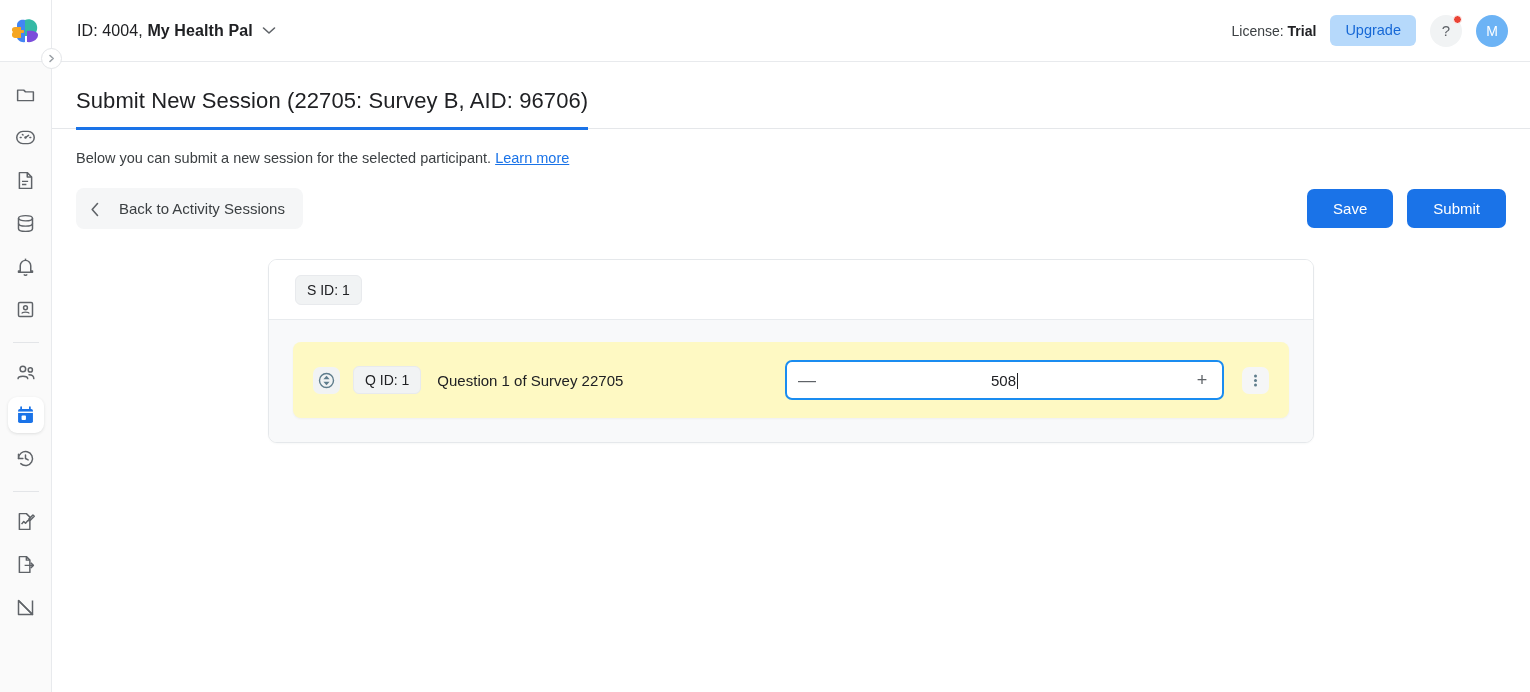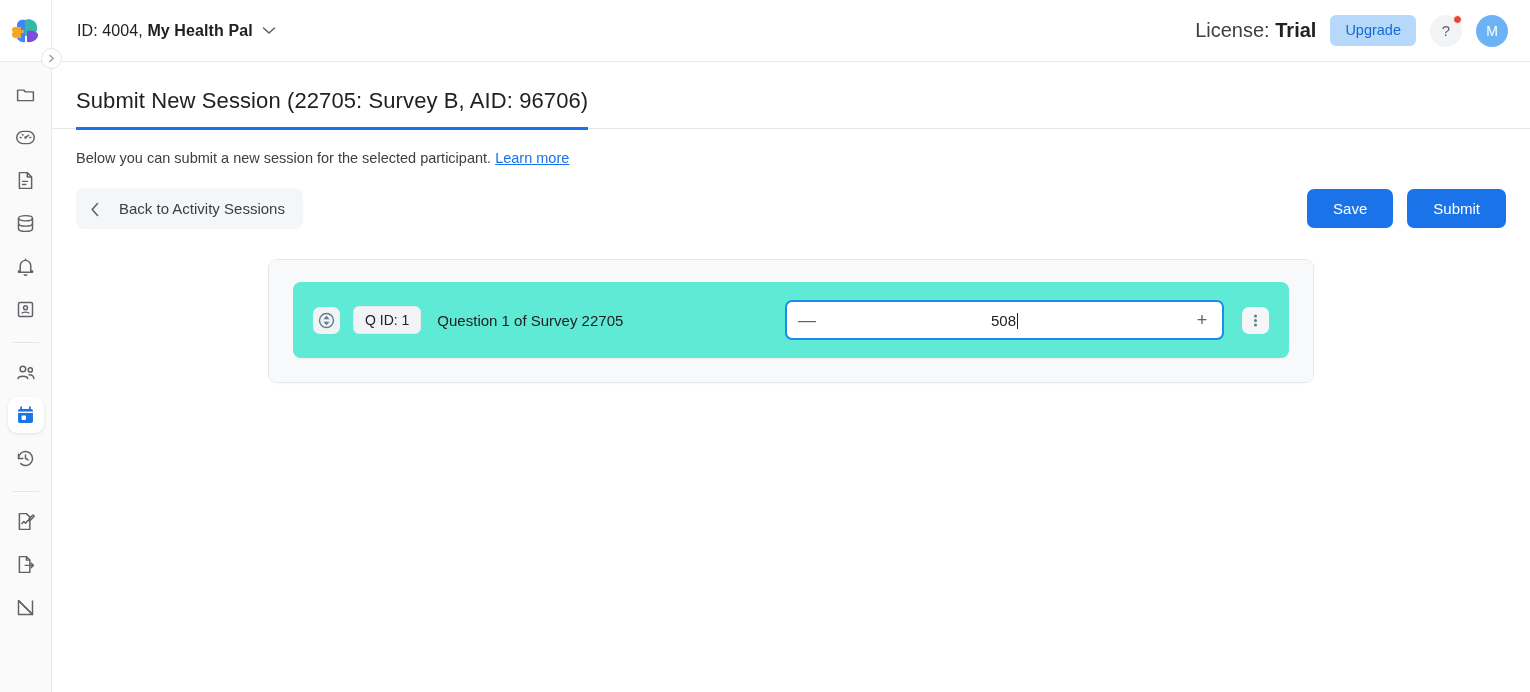--- a/index.html
+++ b/index.html
@@ -36,21 +36,21 @@
   }
   .app-title .bold { font-weight: 700; margin-top: 46px; }
   .chev-down {
     width: 14px; height: 9px; display: block; color: #5f6368;
   }
 
   .topbar-right {
     margin-left: auto; display: flex; align-items: center;
     gap: 14px; padding-right: 22px;
   }
-  .license-text { font-size: 20px; color: #3c4043; white-space: nowrap; }
+  .license-text { font-size: 14px; color: #3c4043; white-space: nowrap; }
   .license-text b { font-weight: 700; color: #202124; }
   .upgrade-btn {
     background: #b6d9fb; color: #1668d6;
     border: none; border-radius: 6px;
     padding: 8px 15px; font-size: 14.5px;
     font-family: inherit; cursor: pointer;
     line-height: 1;
   }
   .help-btn {
     position: relative; width: 32px; height: 32px;
@@ -172,21 +172,21 @@
     background: #f1f3f4; border: 1px solid #e8eaed;
     border-radius: 6px;
     padding: 6px 11px;
     font-size: 14px; color: #202124;
   }
   .session-card-body {
     background: #f8f9fa;
     padding: 22px 24px 24px 24px;
   }
   .question-card {
-    background: #5eead4;
+    background: #fef9c3;
     border-radius: 8px;
     padding: 18px 20px;
     display: flex; align-items: center;
     box-shadow: 0 1px 2px rgba(60,64,67,.05);
   }
   .drag-handle {
     width: 27px; height: 27px; border-radius: 7px;
     background: #f1f3f4;
     display: flex; align-items: center; justify-content: center;
     cursor: grab; margin-right: 13px; flex: none;
@@ -433,20 +433,23 @@
       <span>Back to Activity Sessions</span>
     </button>
     <div class="action-spacer"></div>
     <button class="primary-btn">Save</button>
     <button class="primary-btn">Submit</button>
   </div>
 
   <div class="card-wrap">
     <div class="session-card">
 
+      <div class="session-card-header">
+        <span class="badge">S ID: 1</span>
+      </div>
 
       <div class="session-card-body">
 
         <div class="question-card">
 
           <div class="drag-handle">
             <span>
               <svg viewBox="0 0 17 17" fill="none" stroke="currentColor" stroke-width="1.4">
                 <circle cx="8.5" cy="8.5" r="7"></circle>
                 <path d="M8.5 3.8 L11.6 7.3 L5.4 7.3 Z" fill="currentColor" stroke="none"></path>

